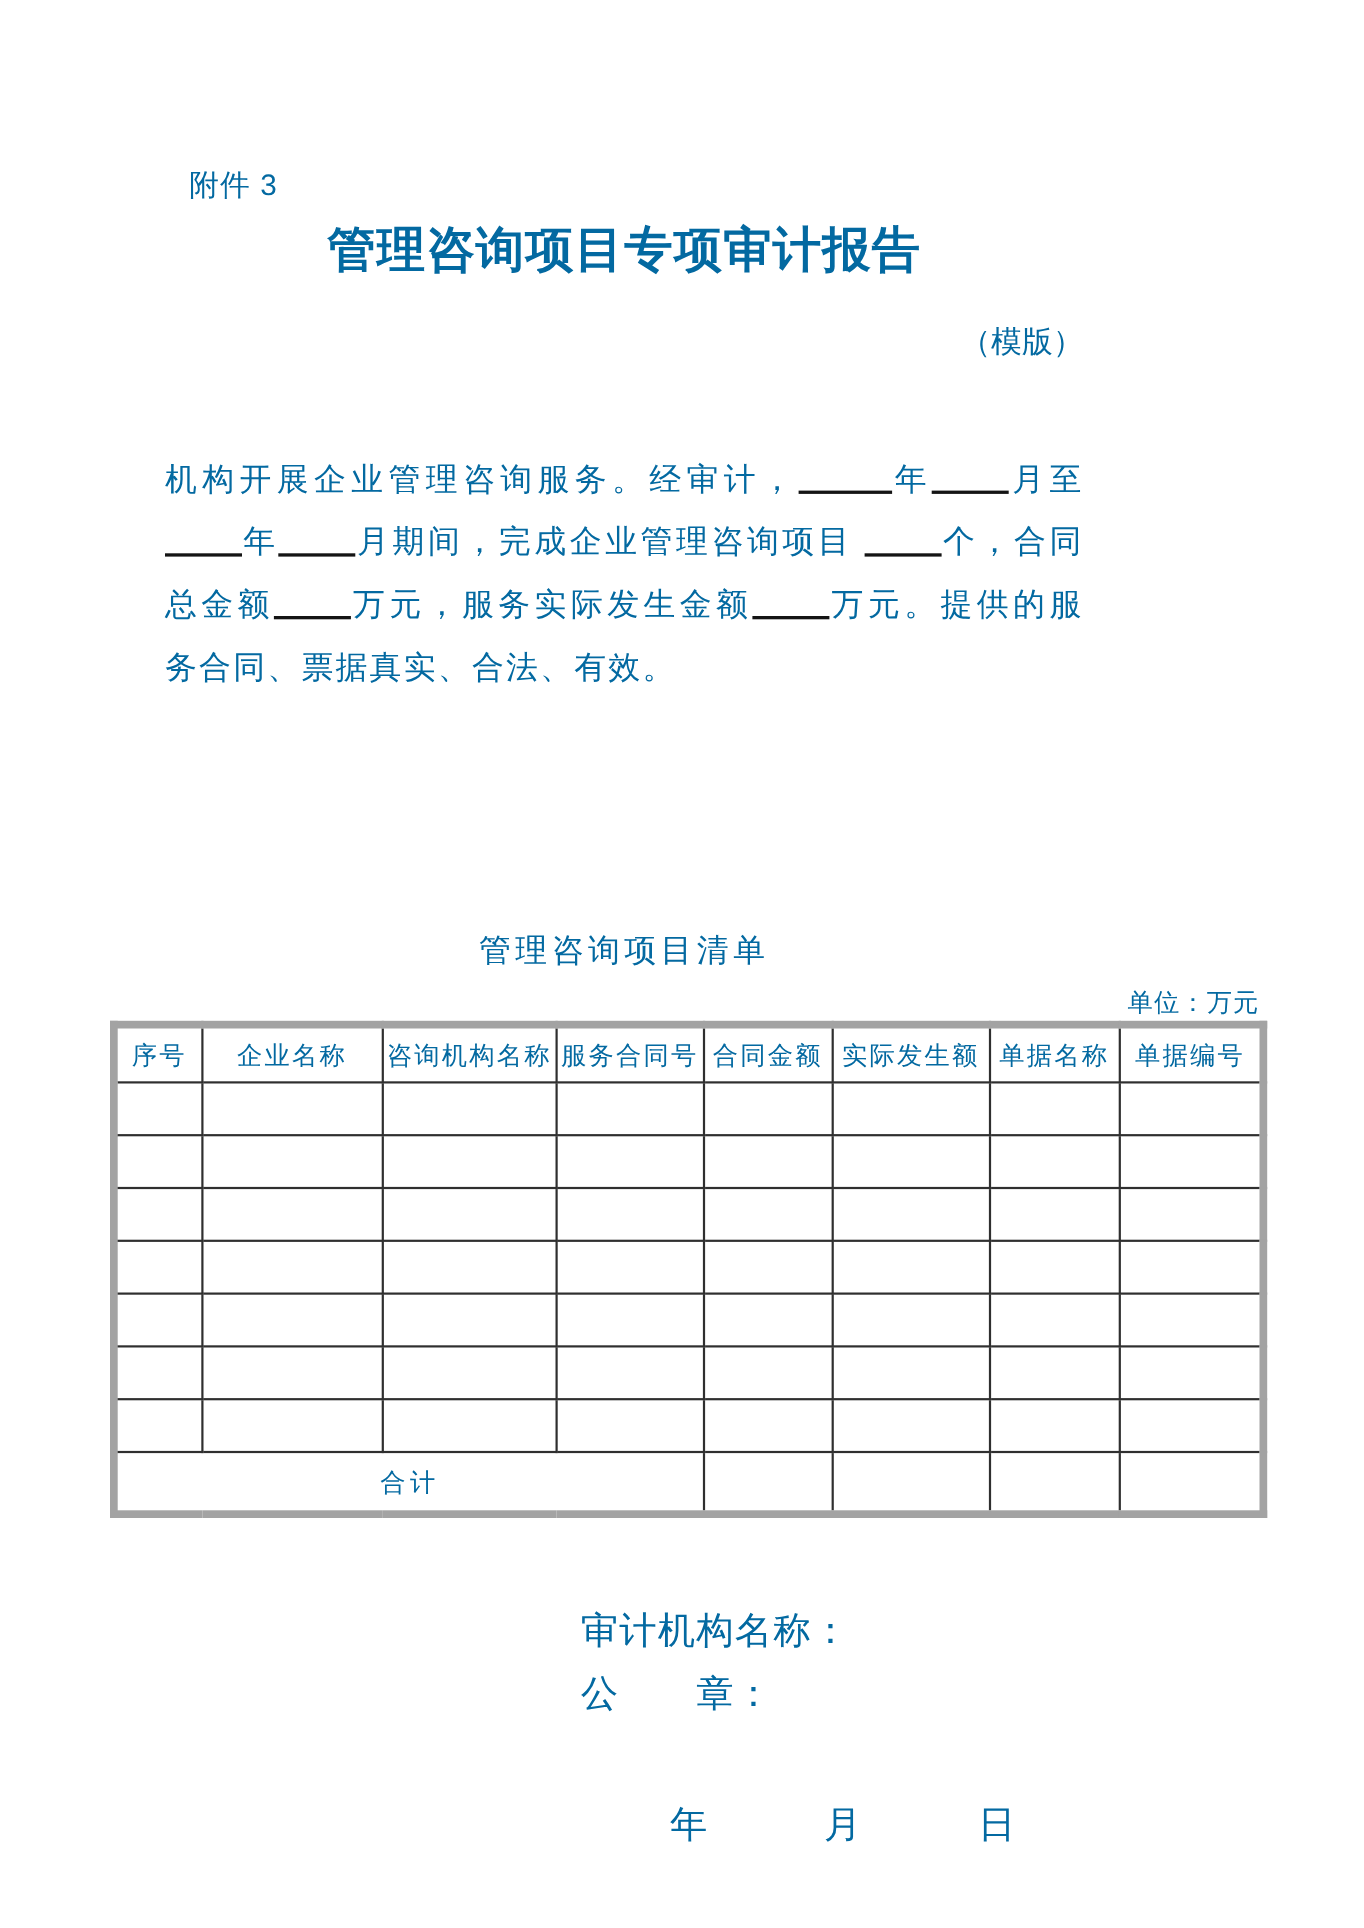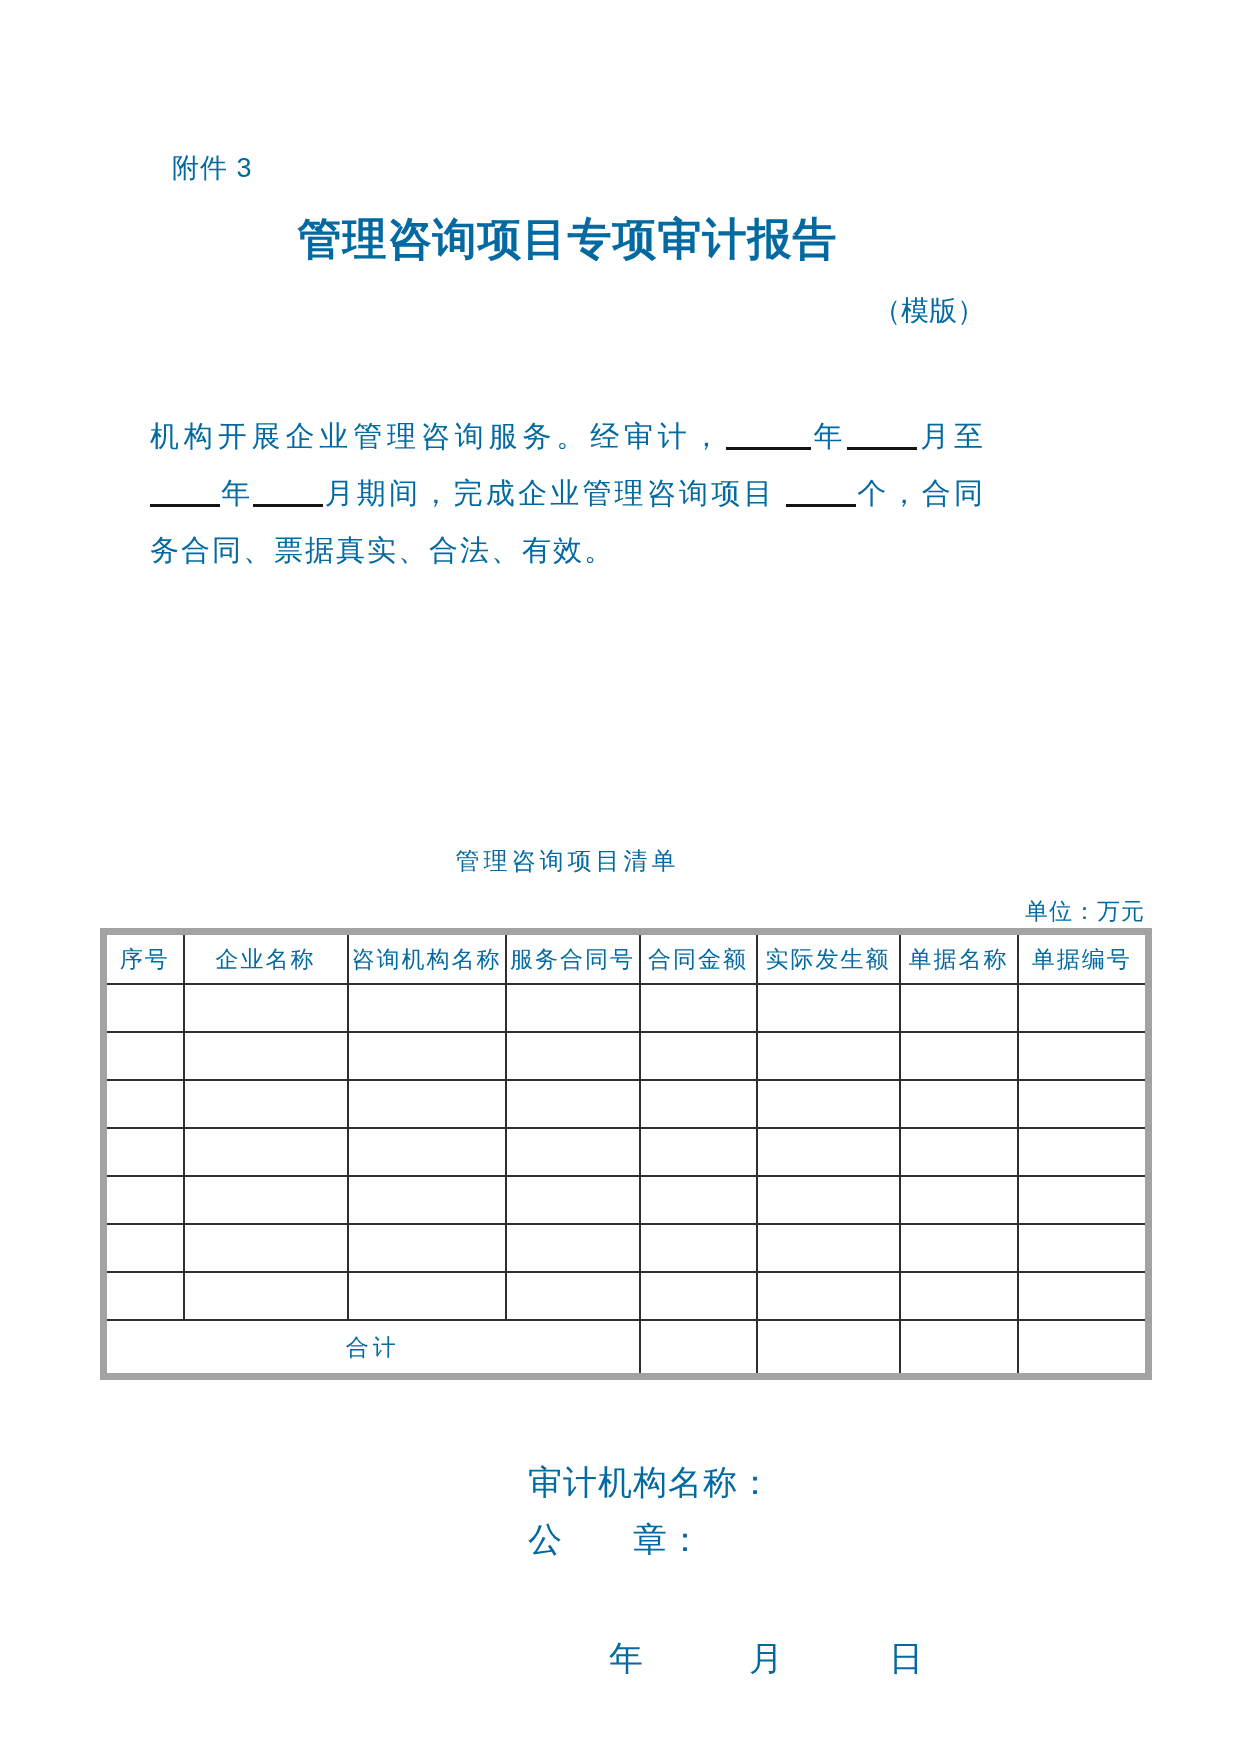--- a/index.html
+++ b/index.html
@@ -11,21 +11,21 @@
     color:#0369a1;
     font-family:"Liberation Serif","DejaVu Serif",serif;
     overflow:hidden;
   }
   .attachment {
     position:absolute; left:172px; top:150px;
     font-family:"Liberation Sans","DejaVu Sans",sans-serif;
     font-size:27px; letter-spacing:1px;
   }
   .doc-title {
-    position:absolute; left:150px; top:210px; width:835px;
+    position:absolute; left:150px; top:198px; width:835px;
     text-align:center;
     font-family:Liberation Serif, serif;
     font-weight:bold; font-size:44px; letter-spacing:1px;
   }
   .doc-subtitle {
     position:absolute; left:150px; top:292px; width:835px;
     text-align:right; font-size:28px;
   }
   .paragraph {
     position:absolute; left:150px; top:408px; width:835px;
@@ -35,21 +35,21 @@
   .para-line.justify { white-space:normal; text-align:justify; text-align-last:justify; }
   .para-line.first { text-indent:55px; }
   .blank {
     display:inline-block;
     height:1em;
     border-bottom:3px solid #141414;
     vertical-align:-4px;
   }
   .list-title {
     position:absolute; left:150px; top:845px; width:835px;
-    text-align:center; font-size:24px; letter-spacing:4px;
+    text-align:center; font-size:29px; letter-spacing:4px;
   }
   .unit-label {
     position:absolute; right:95px; top:896px;
     font-size:23px; letter-spacing:1px;
   }
   table.projects {
     position:absolute; left:100px; top:928px;
     border-collapse:collapse; table-layout:fixed;
     width:1045px;
     border:7px solid #a3a3a3;
@@ -76,20 +76,21 @@
 
   <div class="attachment">附件 3</div>
 
   <div class="doc-title">管理咨询项目专项审计报告</div>
 
   <div class="doc-subtitle">（模版）</div>
 
   <div class="paragraph">
       <div class="para-line justify"><span class="seg">机构开展企业管理咨询服务。经审计，</span><span class="blank" style="width: 85px;"></span><span class="seg">年</span><span class="blank" style="width: 70px;"></span><span class="seg">月至</span></div>
       <div class="para-line justify"><span class="blank" style="width: 70px;"></span><span class="seg">年</span><span class="blank" style="width: 70px;"></span><span class="seg">月期间，完成企业管理咨询项目 </span><span class="blank" style="width: 70px;"></span><span class="seg">个，合同</span></div>
+      <div class="para-line justify"><span class="seg">总金额</span><span class="blank" style="width: 70px;"></span><span class="seg">万元，服务实际发生金额</span><span class="blank" style="width: 70px;"></span><span class="seg">万元。提供的服</span></div>
       <div class="para-line"><span class="seg">务合同、票据真实、合法、有效。</span></div>
     </div>
 
   <div class="list-title">管理咨询项目清单</div>
 
   <div class="unit-label">单位：万元</div>
 
   <table class="projects">
     <colgroup>
         <col style="width: 80px;">

